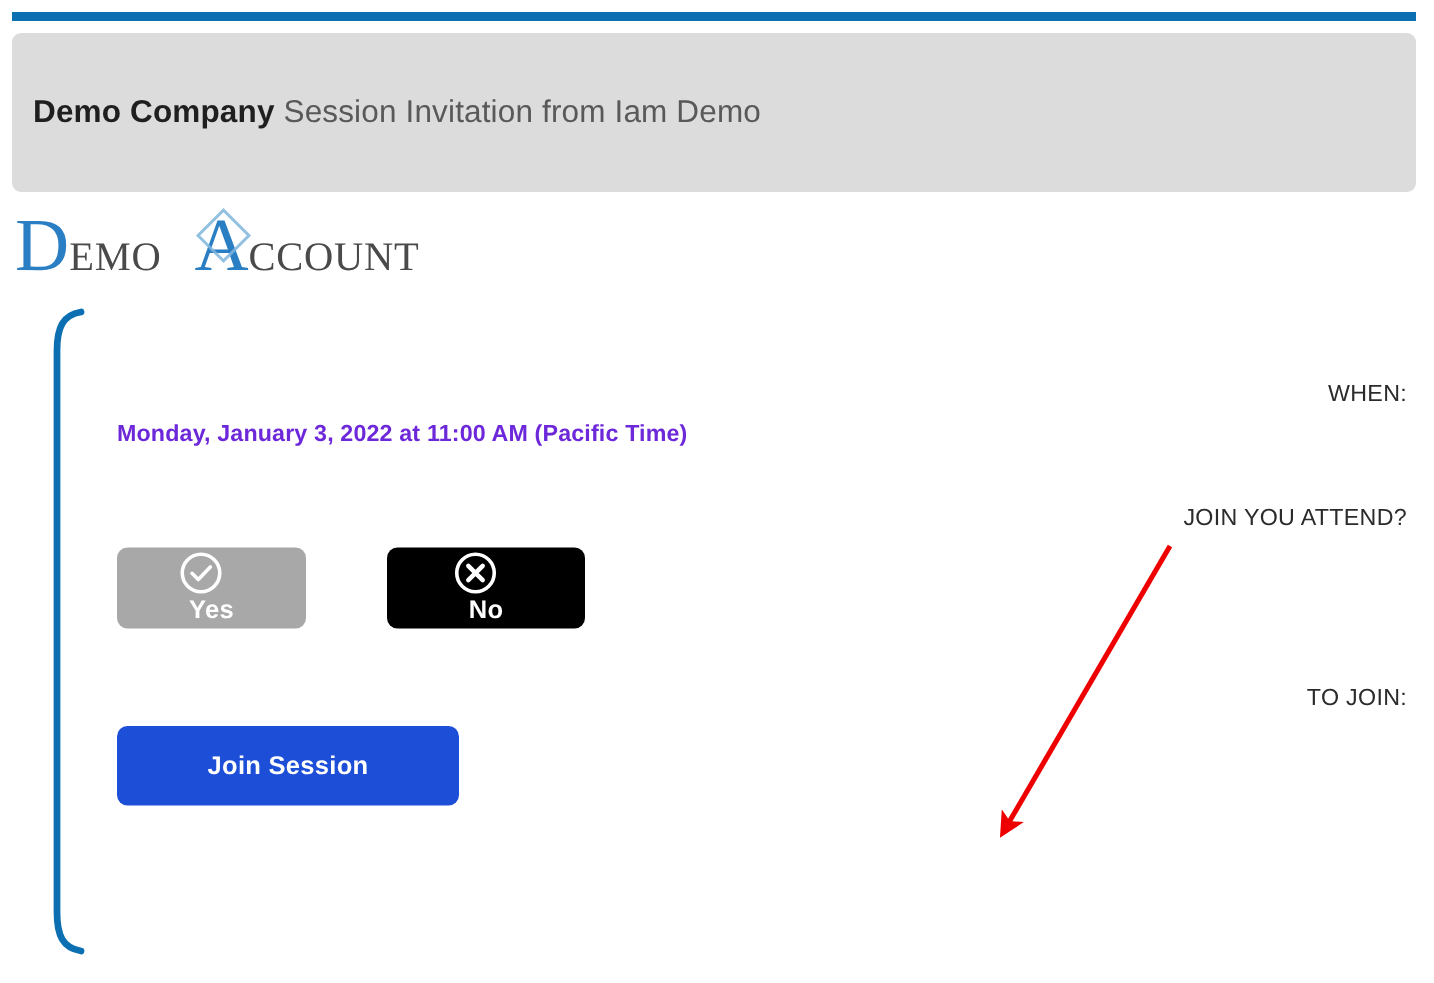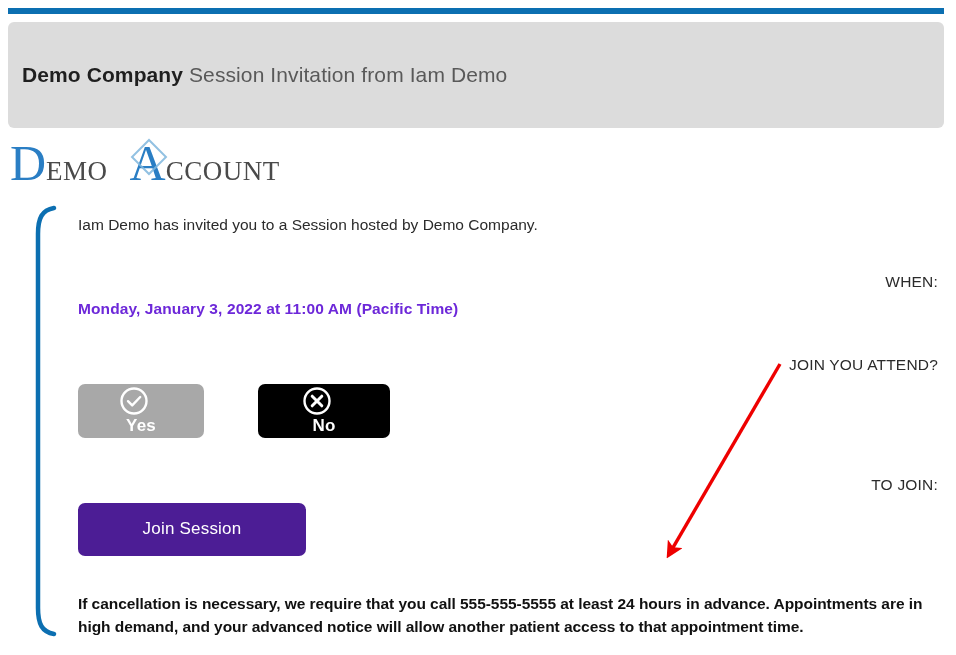--- a/index.html
+++ b/index.html
@@ -86,22 +86,22 @@
     font-family:"Liberation Sans", sans-serif;
     flex-direction:column;
   }
   .rsvp-yes{width:126px;height:54px;background:#a8a8a8;}
   .rsvp-no{width:132px;height:54px;background:#000000;margin-left:54px;}
   .rsvp-icon{width:30px;height:30px;flex:0 0 30px;margin-right:14px;}
   .rsvp-label{color:#ffffff;font-size:17px;font-weight:bold;letter-spacing:.2px;}
 
   .join-btn{
     display:inline-flex;align-items:center;justify-content:center;
-    width:228px;height:53px;background:#4c1d95;border:none;border-radius:7px;
-    color:#fff;font-size:17px;font-weight:normal;cursor:pointer;
+    width:228px;height:53px;background:#1d4ed8;border:none;border-radius:7px;
+    color:#fff;font-size:17px;font-weight:bold;cursor:pointer;
     font-family:"Liberation Sans", sans-serif;letter-spacing:.2px;
   }
 
   .notice{
     margin-top:36px;font-size:15.5px;font-weight:bold;color:#111;
     line-height:1.52;width:852px;letter-spacing:-.05px;
   }
 
   
   .annotation{
@@ -133,21 +133,20 @@
   </div>
 
   <div class="body-block">
 
     <svg class="blue-rail" viewBox="0 0 26 436">
       <path d="M22 4 C10 6 6 14 6 30 L6 404 C6 420 10 428 22 430" fill="none" stroke="#0c6fb1" stroke-width="4.5" stroke-linecap="round"></path>
     </svg>
 
     <div class="body-content">
 
-      <p class="intro">Iam Demo has invited you to a Session hosted by Demo Company.</p>
 
       <div class="section">
         <div class="sec-label">WHEN:</div>
         <div class="sec-value">Monday, January 3, 2022 at 11:00 AM (Pacific Time)</div>
       </div>
 
       <div class="section">
         <div class="sec-label">JOIN YOU ATTEND?</div>
         <div class="attend-row">
 
@@ -168,21 +167,20 @@
           </button>
 
         </div>
       </div>
 
       <div class="section">
         <div class="sec-label">TO JOIN:</div>
         <button class="join-btn">Join Session</button>
       </div>
 
-      <p class="notice">If cancellation is necessary, we require that you call 555-555-5555 at least 24 hours in advance. Appointments are in high demand, and your advanced notice will allow another patient access to that appointment time.</p>
 
     </div>
   </div>
 
   <svg class="annotation" viewBox="0 0 956 655">
     <defs>
       <marker id="arrowhead" markerWidth="5" markerHeight="5" refX="3.6" refY="2.5" orient="auto">
         <path d="M0,0 L5,2.5 L0,5 L1.2,2.5 Z" fill="#ee0000"></path>
       </marker>
     </defs>

